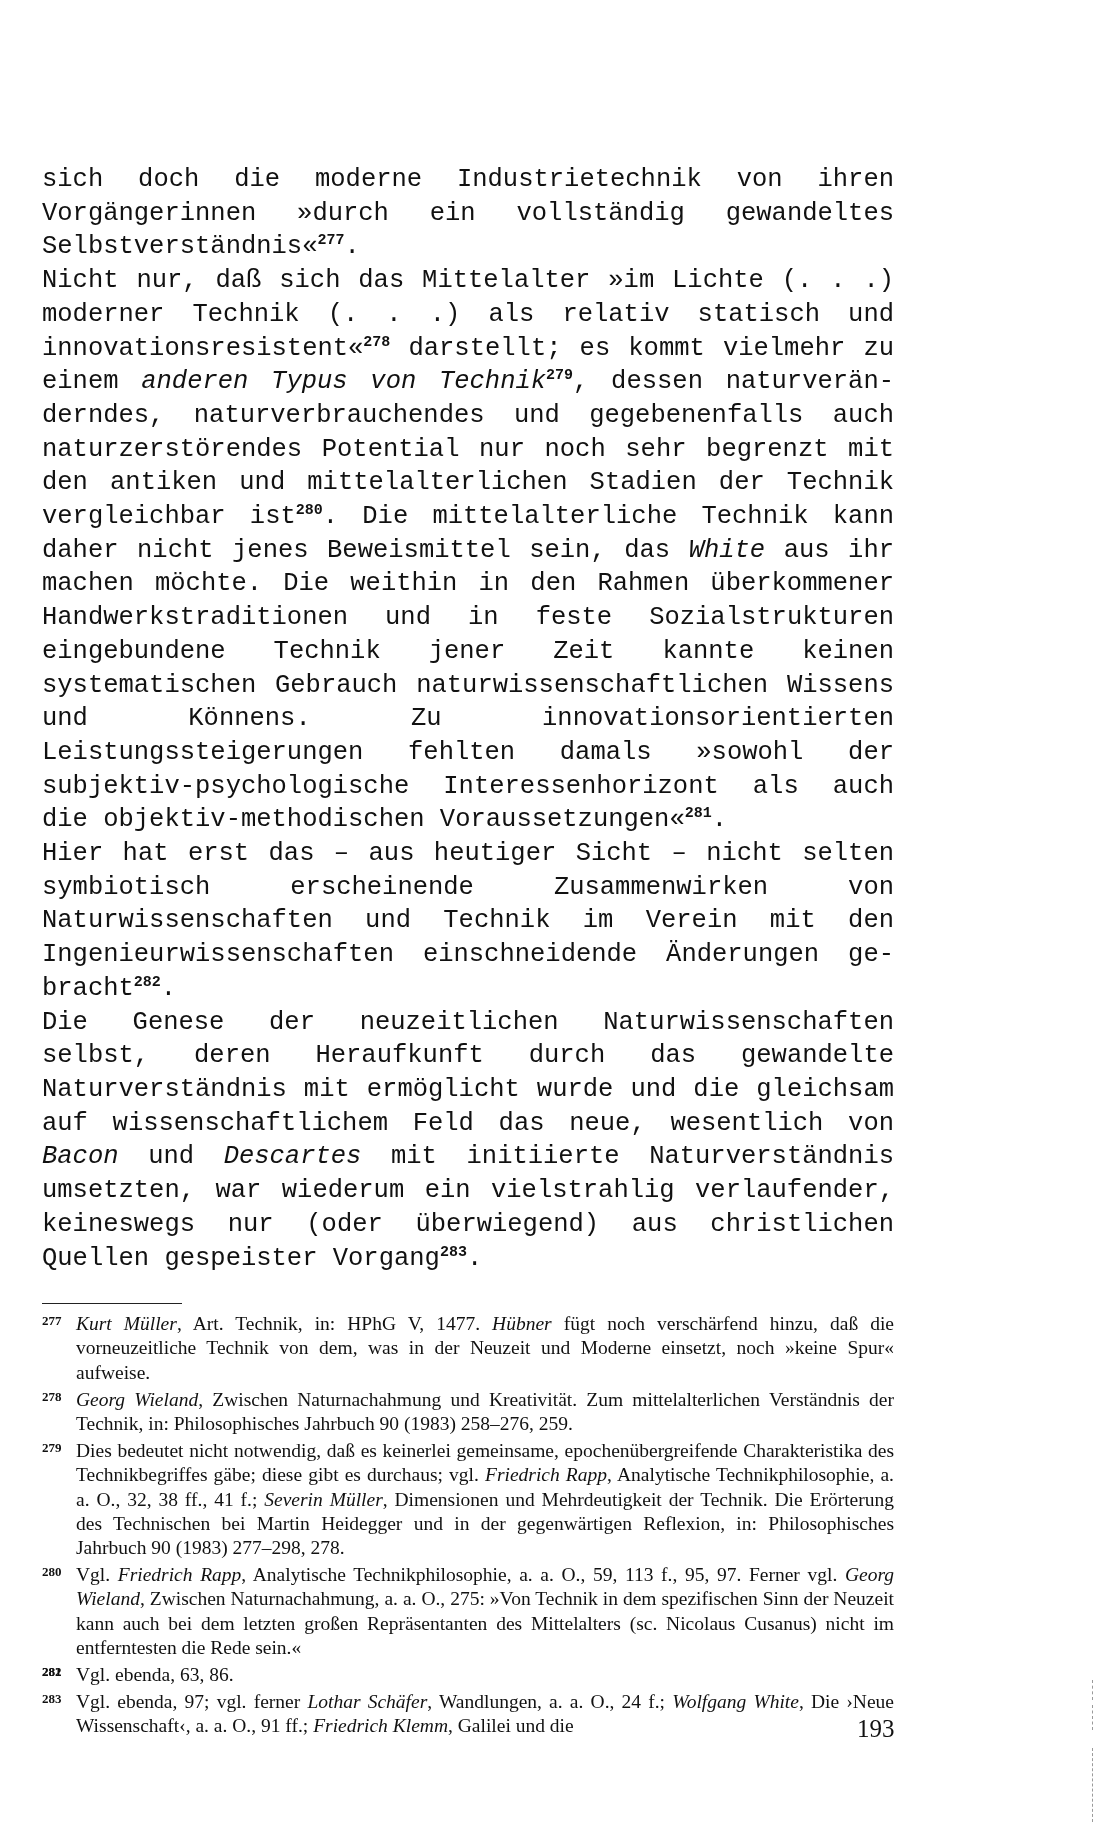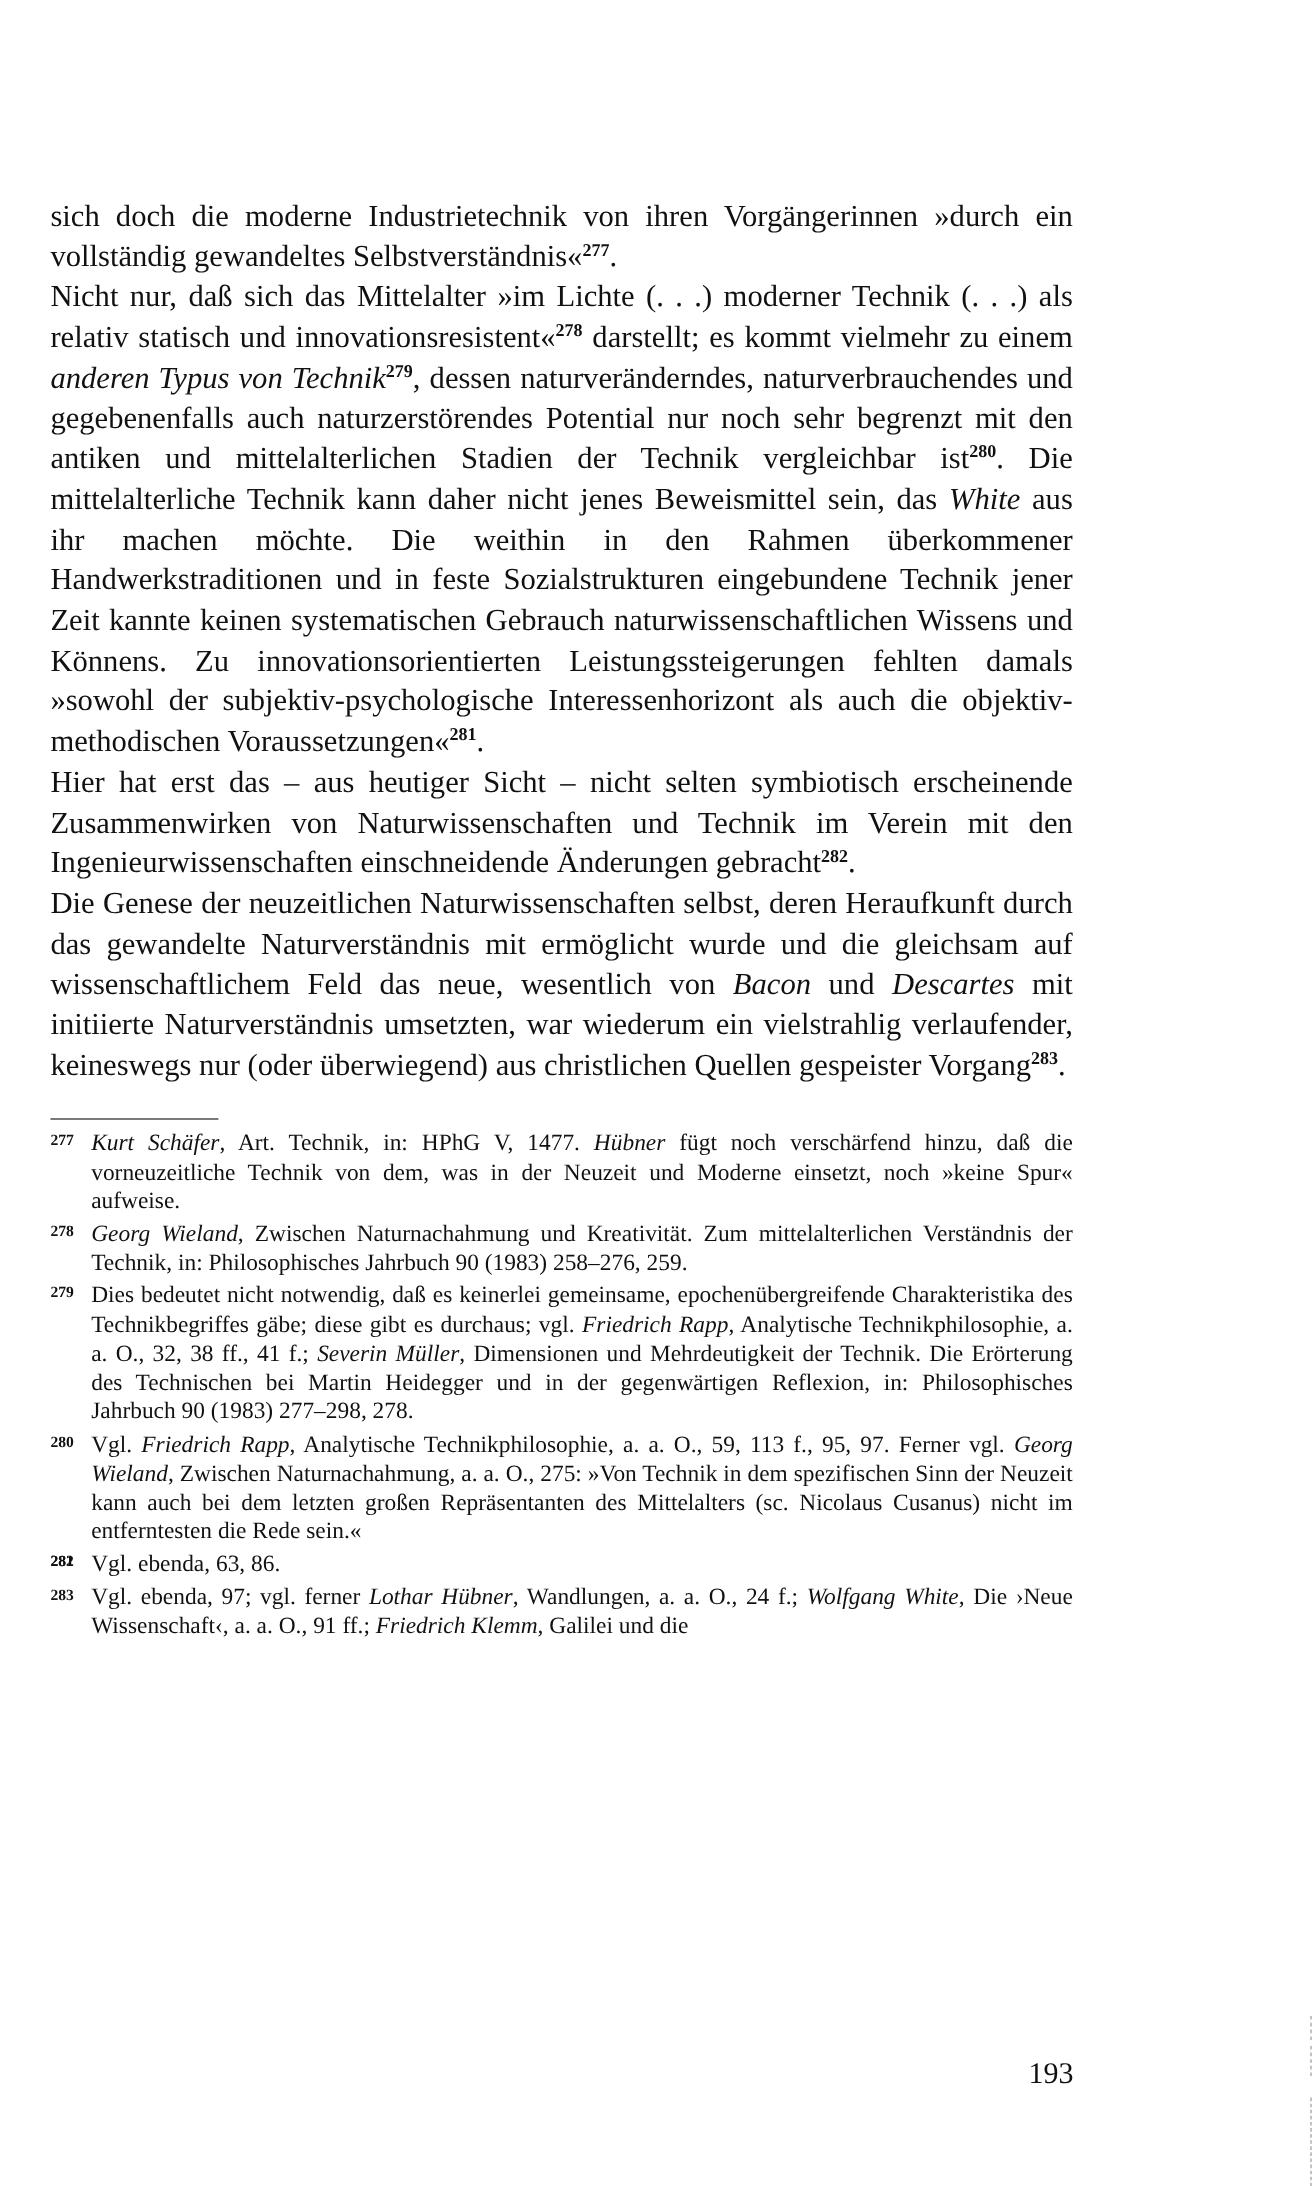--- a/index.html
+++ b/index.html
@@ -16,21 +16,21 @@
       left: 42px;
       top: 163px;
       width: 852px;
     }
     .body-text {
       font-size: 25.5px;
       line-height: 33.7px;
       text-align: justify;
       margin: 0;
     }
-    .para { margin: 0; text-indent: 0; }
+    .para { margin: 0; text-indent: 0; font-family: Liberation Mono, monospace; }
     sup.fn { font-size: 15px; line-height: 0; vertical-align: 9px; font-weight: bold; }
     em { font-style: italic; }
     .footnote-rule {
       width: 140px;
       height: 0;
       border-top: 1.5px solid #222;
       margin-top: 28px;
       margin-bottom: 8px;
     }
     .footnotes { font-size: 19.5px; line-height: 24.2px; }
@@ -70,21 +70,21 @@
     <p class="para">Nicht nur, daß sich das Mittelalter »im Lichte (. . .) moderner Technik (. . .) als relativ statisch und innovationsresistent«<sup class="fn">278</sup> darstellt; es kommt vielmehr zu einem <em>anderen Typus von Technik</em><sup class="fn">279</sup>, dessen naturverän­derndes, naturverbrauchendes und gegebenenfalls auch naturzerstören­des Potential nur noch sehr begrenzt mit den antiken und mittelalterlichen Stadien der Technik vergleichbar ist<sup class="fn">280</sup>. Die mittelalterliche Technik kann daher nicht jenes Beweismittel sein, das <em>White</em> aus ihr machen möchte. Die weithin in den Rahmen überkommener Handwerkstraditionen und in feste Sozialstrukturen eingebundene Technik jener Zeit kannte keinen systematischen Gebrauch naturwissenschaftlichen Wissens und Kön­nens. Zu innovationsorientierten Leistungssteigerungen fehlten damals »sowohl der subjektiv-psychologische Interessenhorizont als auch die objektiv-methodischen Voraussetzungen«<sup class="fn">281</sup>.</p>
     <p class="para">Hier hat erst das – aus heutiger Sicht – nicht selten symbiotisch erschei­nende Zusammenwirken von Naturwissenschaften und Technik im Ver­ein mit den Ingenieurwissenschaften einschneidende Änderungen ge­bracht<sup class="fn">282</sup>.</p>
     <p class="para">Die Genese der neuzeitlichen Naturwissenschaften selbst, deren Herauf­kunft durch das gewandelte Naturverständnis mit ermöglicht wurde und die gleichsam auf wissenschaftlichem Feld das neue, wesentlich von <em>Bacon</em> und <em>Descartes</em> mit initiierte Naturverständnis umsetzten, war wiederum ein vielstrahlig verlaufender, keineswegs nur (oder überwiegend) aus christlichen Quellen gespeister Vorgang<sup class="fn">283</sup>.</p>
   </div>
 
   <div class="footnote-rule"></div>
 
   <div class="footnotes">
     <div class="footnote">
       <span class="fn-num">277</span>
-      <span><em>Kurt Schäfer</em>, Art. Technik, in: HPhG V, 1477. <em>Hübner</em> fügt noch verschärfend hinzu, daß die vorneuzeitliche Technik von dem, was in der Neuzeit und Moderne einsetzt, noch »keine Spur« aufweise.</span>
+      <span><em>Kurt Müller</em>, Art. Technik, in: HPhG V, 1477. <em>Hübner</em> fügt noch verschärfend hinzu, daß die vorneuzeitliche Technik von dem, was in der Neuzeit und Moderne einsetzt, noch »keine Spur« aufweise.</span>
     </div>
     <div class="footnote">
       <span class="fn-num">278</span>
       <span><em>Georg Wieland</em>, Zwischen Naturnachahmung und Kreativität. Zum mittelalterlichen Verständnis der Technik, in: Philosophisches Jahrbuch 90 (1983) 258–276, 259.</span>
     </div>
     <div class="footnote">
       <span class="fn-num">279</span>
       <span>Dies bedeutet nicht notwendig, daß es keinerlei gemeinsame, epochenübergreifende Charakteristika des Technikbegriffes gäbe; diese gibt es durchaus; vgl. <em>Friedrich Rapp</em>, Analytische Technikphilosophie, a. a. O., 32, 38 ff., 41 f.; <em>Severin Müller</em>, Dimensionen und Mehrdeutigkeit der Technik. Die Erörterung des Technischen bei Martin Heidegger und in der gegenwärtigen Reflexion, in: Philosophisches Jahrbuch 90 (1983) 277–298, 278.</span>
     </div>
     <div class="footnote">
@@ -93,21 +93,21 @@
     </div>
     <div class="footnote">
       <span class="fn-num">281</span>
     </div>
     <div class="footnote">
       <span class="fn-num">282</span>
       <span>Vgl. ebenda, 63, 86.</span>
     </div>
     <div class="footnote">
       <span class="fn-num">283</span>
-      <span>Vgl. ebenda, 97; vgl. ferner <em>Lothar Hübner</em>, Wandlungen, a. a. O., 24 f.; <em>Wolfgang White</em>, Die ›Neue Wissenschaft‹, a. a. O., 91 ff.; <em>Friedrich Klemm</em>, Galilei und die</span>
+      <span>Vgl. ebenda, 97; vgl. ferner <em>Lothar Schäfer</em>, Wandlungen, a. a. O., 24 f.; <em>Wolfgang White</em>, Die ›Neue Wissenschaft‹, a. a. O., 91 ff.; <em>Friedrich Klemm</em>, Galilei und die</span>
     </div>
   </div>
 </div>
 
 <div class="page-number">193</div>
 
 <div class="margin-mark" style="top:1680px;height:20px;"></div>
 <div class="margin-mark" style="top:1705px;height:25px;"></div>
 <div class="margin-mark" style="top:1748px;height:74px;"></div>
 

